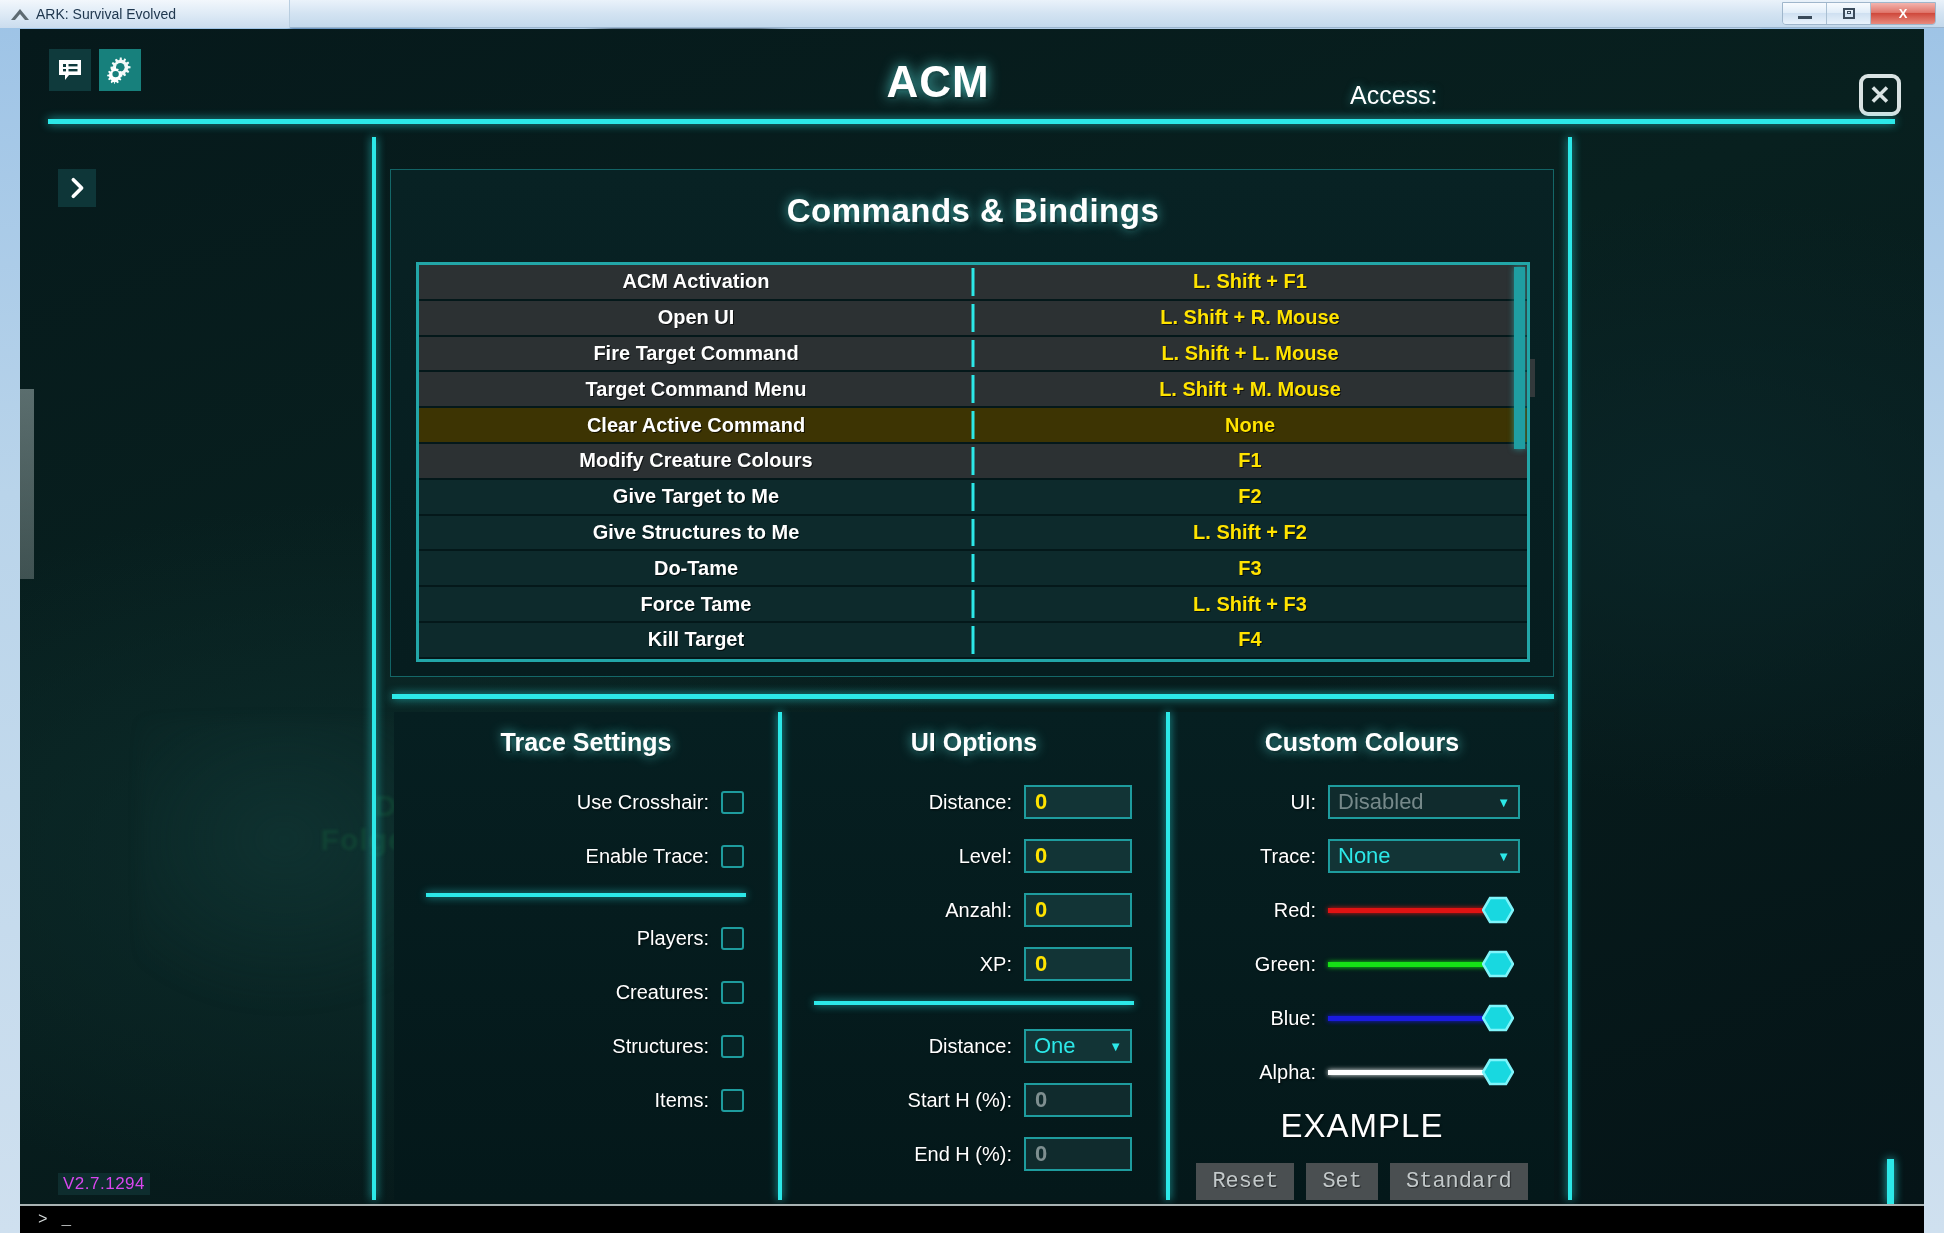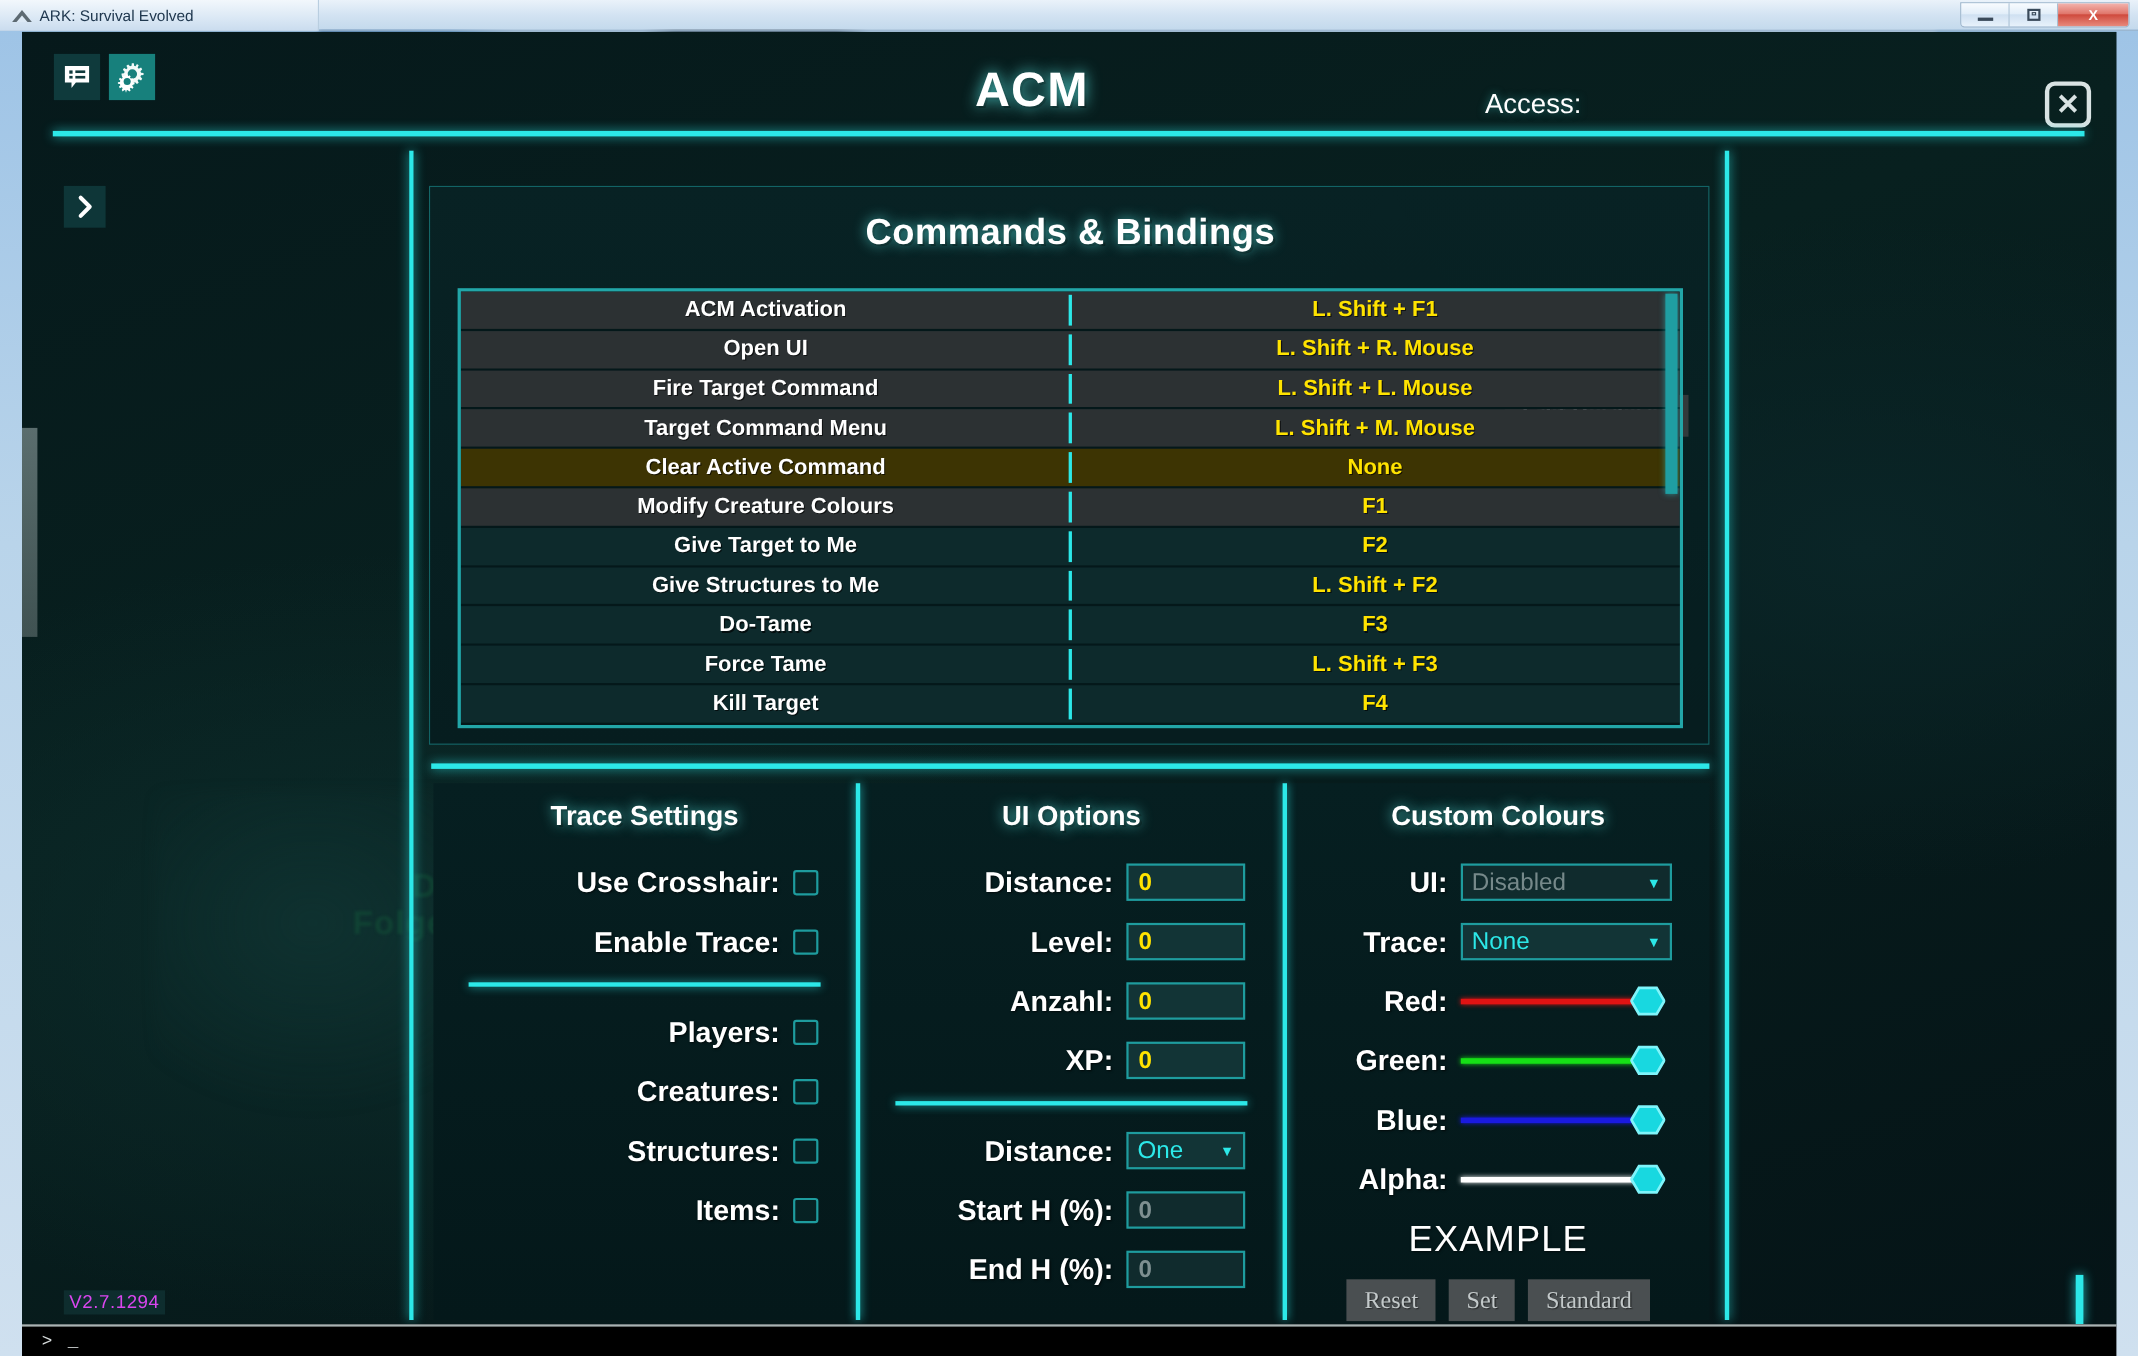--- a/index.html
+++ b/index.html
@@ -227,21 +227,21 @@
   .panel-title {
     text-align: center; font-size: 25px; font-weight: bold; color: #ffffff;
     text-shadow: 0 0 12px rgba(90,240,235,.8), 2px 2px 0 rgba(0,0,0,.5);
     margin-bottom: 18px;
   }
   .prow {
     display: flex; align-items: center; justify-content: flex-end;
     gap: 12px; padding: 0 34px; height: 54px;
   }
   .plabel {
-    font-size: 26px; font-weight: bold; color: #ffffff;
+    font-size: 20px; font-weight: normal; color: #ffffff;
     text-shadow: 1px 1px 2px rgba(0,0,0,.7);
     white-space: nowrap;
   }
   .checkbox {
     width: 23px; height: 23px; border: 2px solid #1e9c9e; border-radius: 3px;
     background: rgba(8,40,42,.6); flex: 0 0 auto;
   }
   .txtfield {
     width: 108px; height: 34px; background: #123436;
     border: 2px solid #1e9c9e;
@@ -275,21 +275,21 @@
   }
   .example-text {
     text-align: center; font-size: 33px; color: #ffffff; letter-spacing: 1px;
     margin-top: 8px; text-shadow: 1px 1px 2px rgba(0,0,0,.6);
   }
   .cc-buttons {
     display: flex; justify-content: center; gap: 12px; margin-top: 18px;
   }
   .cc-btn {
     padding: 6px 16px; background: #4a4f51; color: #c3c9ca;
-    font-size: 22px; border: none; font-family: Liberation Serif, serif;
+    font-size: 22px; border: none; font-family: Liberation Mono, monospace;
     text-shadow: 1px 1px 1px rgba(0,0,0,.5);
   }
 
   
   #version {
     position: absolute; left: 38px; bottom: 9px;
     font-size: 17px; color: #d946ef; background: rgba(20,60,62,.55);
     padding: 1px 5px; letter-spacing: .5px;
   }
   #right-accent {

